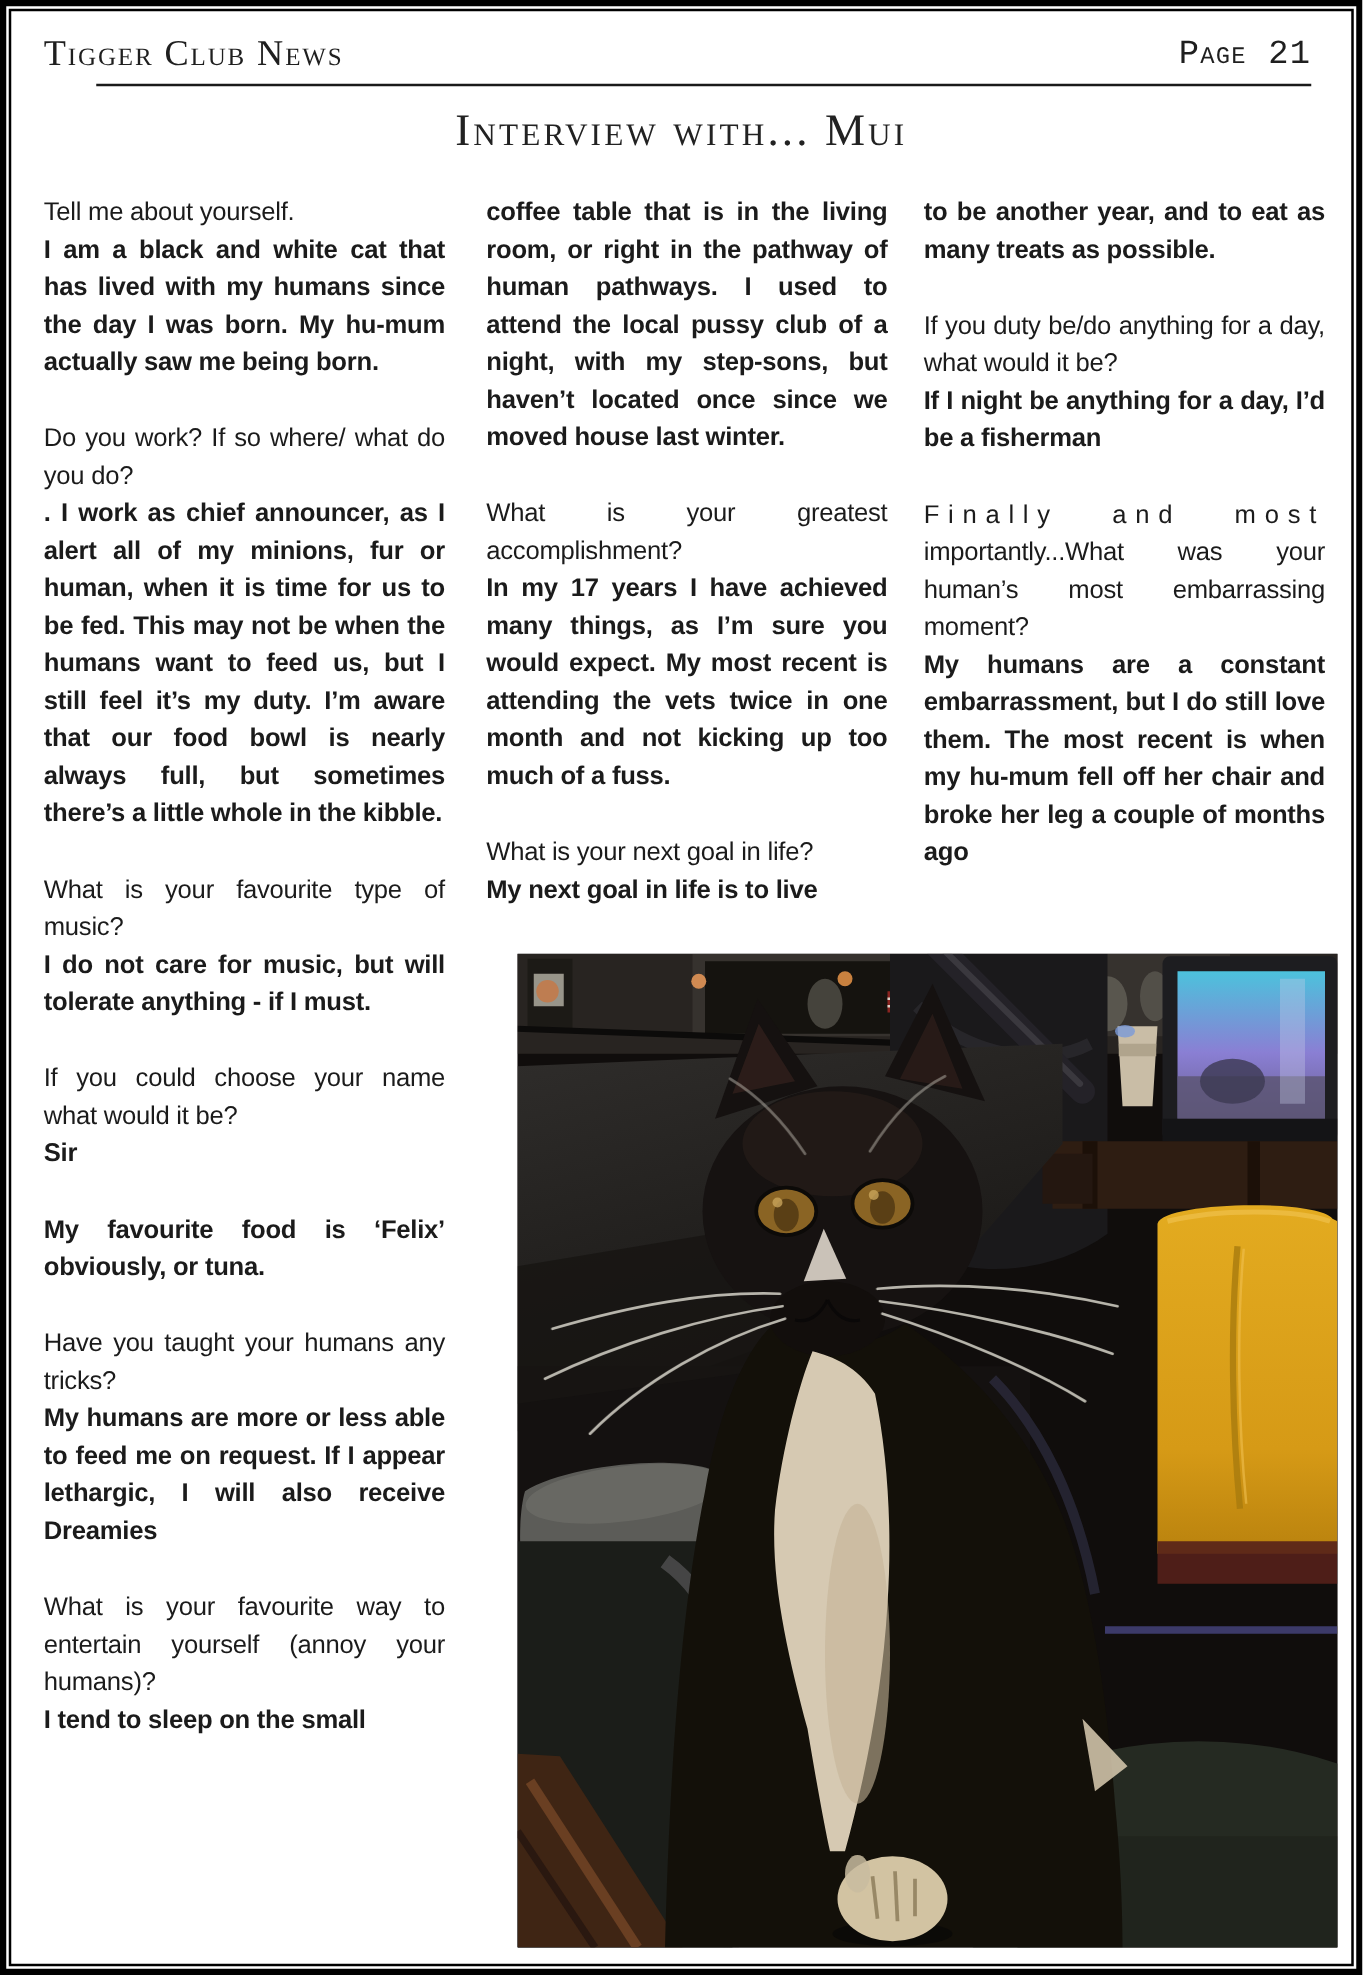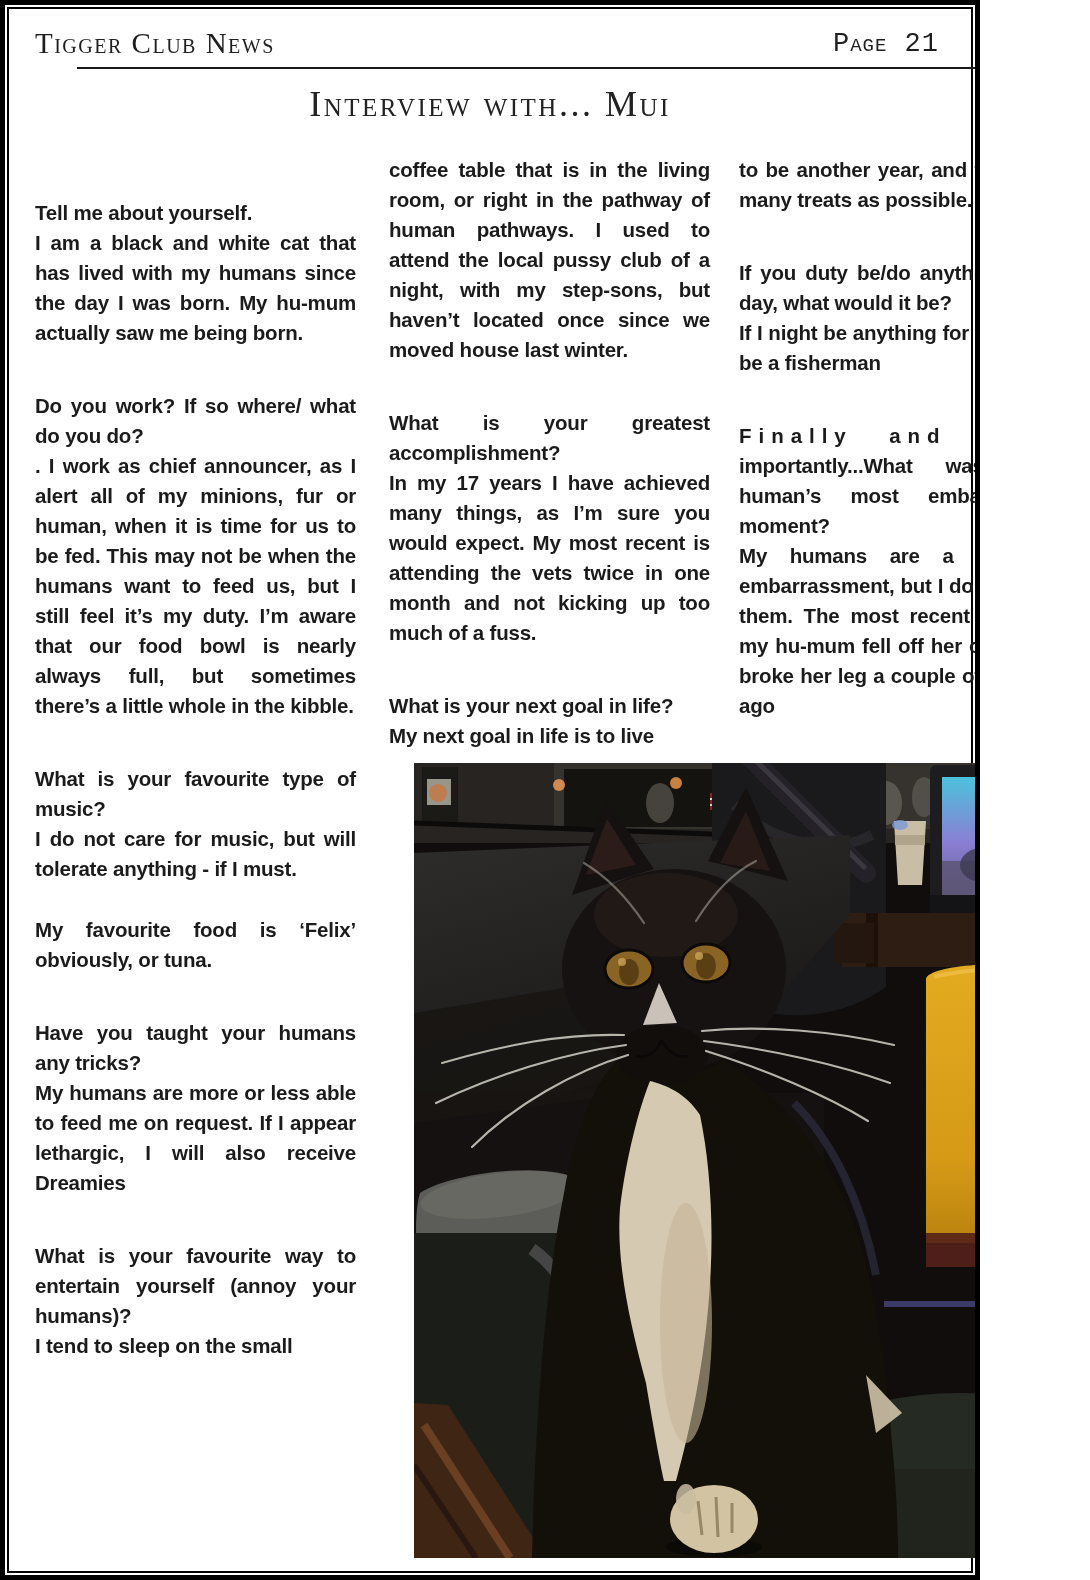--- a/index.html
+++ b/index.html
@@ -1,18 +1,18 @@
 <!DOCTYPE html>
 <html><head>
 <meta charset="utf-8">
 <style>
   html,body{margin:0;padding:0;background:#ffffff;}
   .page{
     position:relative;
-    width:980px;height:1580px;
+    width:1090px;height:1580px;
     background:#ffffff;
     box-sizing:border-box;
     border:5px solid #000;
     font-family:"Liberation Sans",sans-serif;
     color:#1b1b1b;
     overflow:hidden;
   }
   .inner-frame{
     position:absolute;inset:2px;
     border:2px solid #000;
@@ -41,21 +41,21 @@
     font-variant:small-caps;font-weight:400;
     font-size:36px;letter-spacing:2.5px;color:#222;
   }
   .col{position:absolute;top:150px;width:321px;font-size:20.5px;line-height:30px;letter-spacing:-0.2px;}
   .col-1{left:30px;}
   .col-2{left:384px;}
   .col-3{left:734px;}
   .qa{margin:0 0 31px 0;}
   .qa:last-child{margin-bottom:0;}
   .q,.a{margin:0;text-align:justify;font-weight:bold;}
-  .q{font-weight:700;margin-top:43px;}
+  .q{font-weight:400;}
   .q-spread{display:block;text-align-last:justify;letter-spacing:0.34em;}
   .photo{
     position:absolute;left:409px;top:758px;width:656px;height:795px;margin:0;
     overflow:hidden;background:#100d0c;
   }
   .photo svg{display:block;width:100%;height:100%;}
 </style>
 </head>
 <body>
 
@@ -72,20 +72,24 @@
       <p class="q">Tell me about yourself.</p>
       <p class="a">I am a black and white cat that has lived with my humans since the day I was born. My hu-mum actually saw me being born.</p>
     </div>
     <div class="qa">
       <p class="q">Do you work? If so where/ what do you do?</p>
       <p class="a">. I work as chief announcer, as I alert all of my minions, fur or human, when it is time for us to be fed. This may not be when the humans want to feed us, but I still feel it’s my duty. I’m aware that our food bowl is nearly always full, but sometimes there’s a little whole in the kibble.</p>
     </div>
     <div class="qa">
       <p class="q">What is your favourite type of music?</p>
       <p class="a">I do not care for music, but will tolerate anything - if I must.</p>
+    </div>
+    <div class="qa">
+      <p class="q">If you could choose your name what would it be?</p>
+      <p class="a">Sir</p>
     </div>
     <div class="qa">
       <p class="a">My favourite food is ‘Felix’ obviously, or tuna.</p>
     </div>
     <div class="qa">
       <p class="q">Have you taught your humans any tricks?</p>
       <p class="a">My humans are more or less able to feed me on request. If I appear lethargic, I will also receive Dreamies</p>
     </div>
     <div class="qa">
       <p class="q">What is your favourite way to entertain yourself (annoy your humans)?</p>

